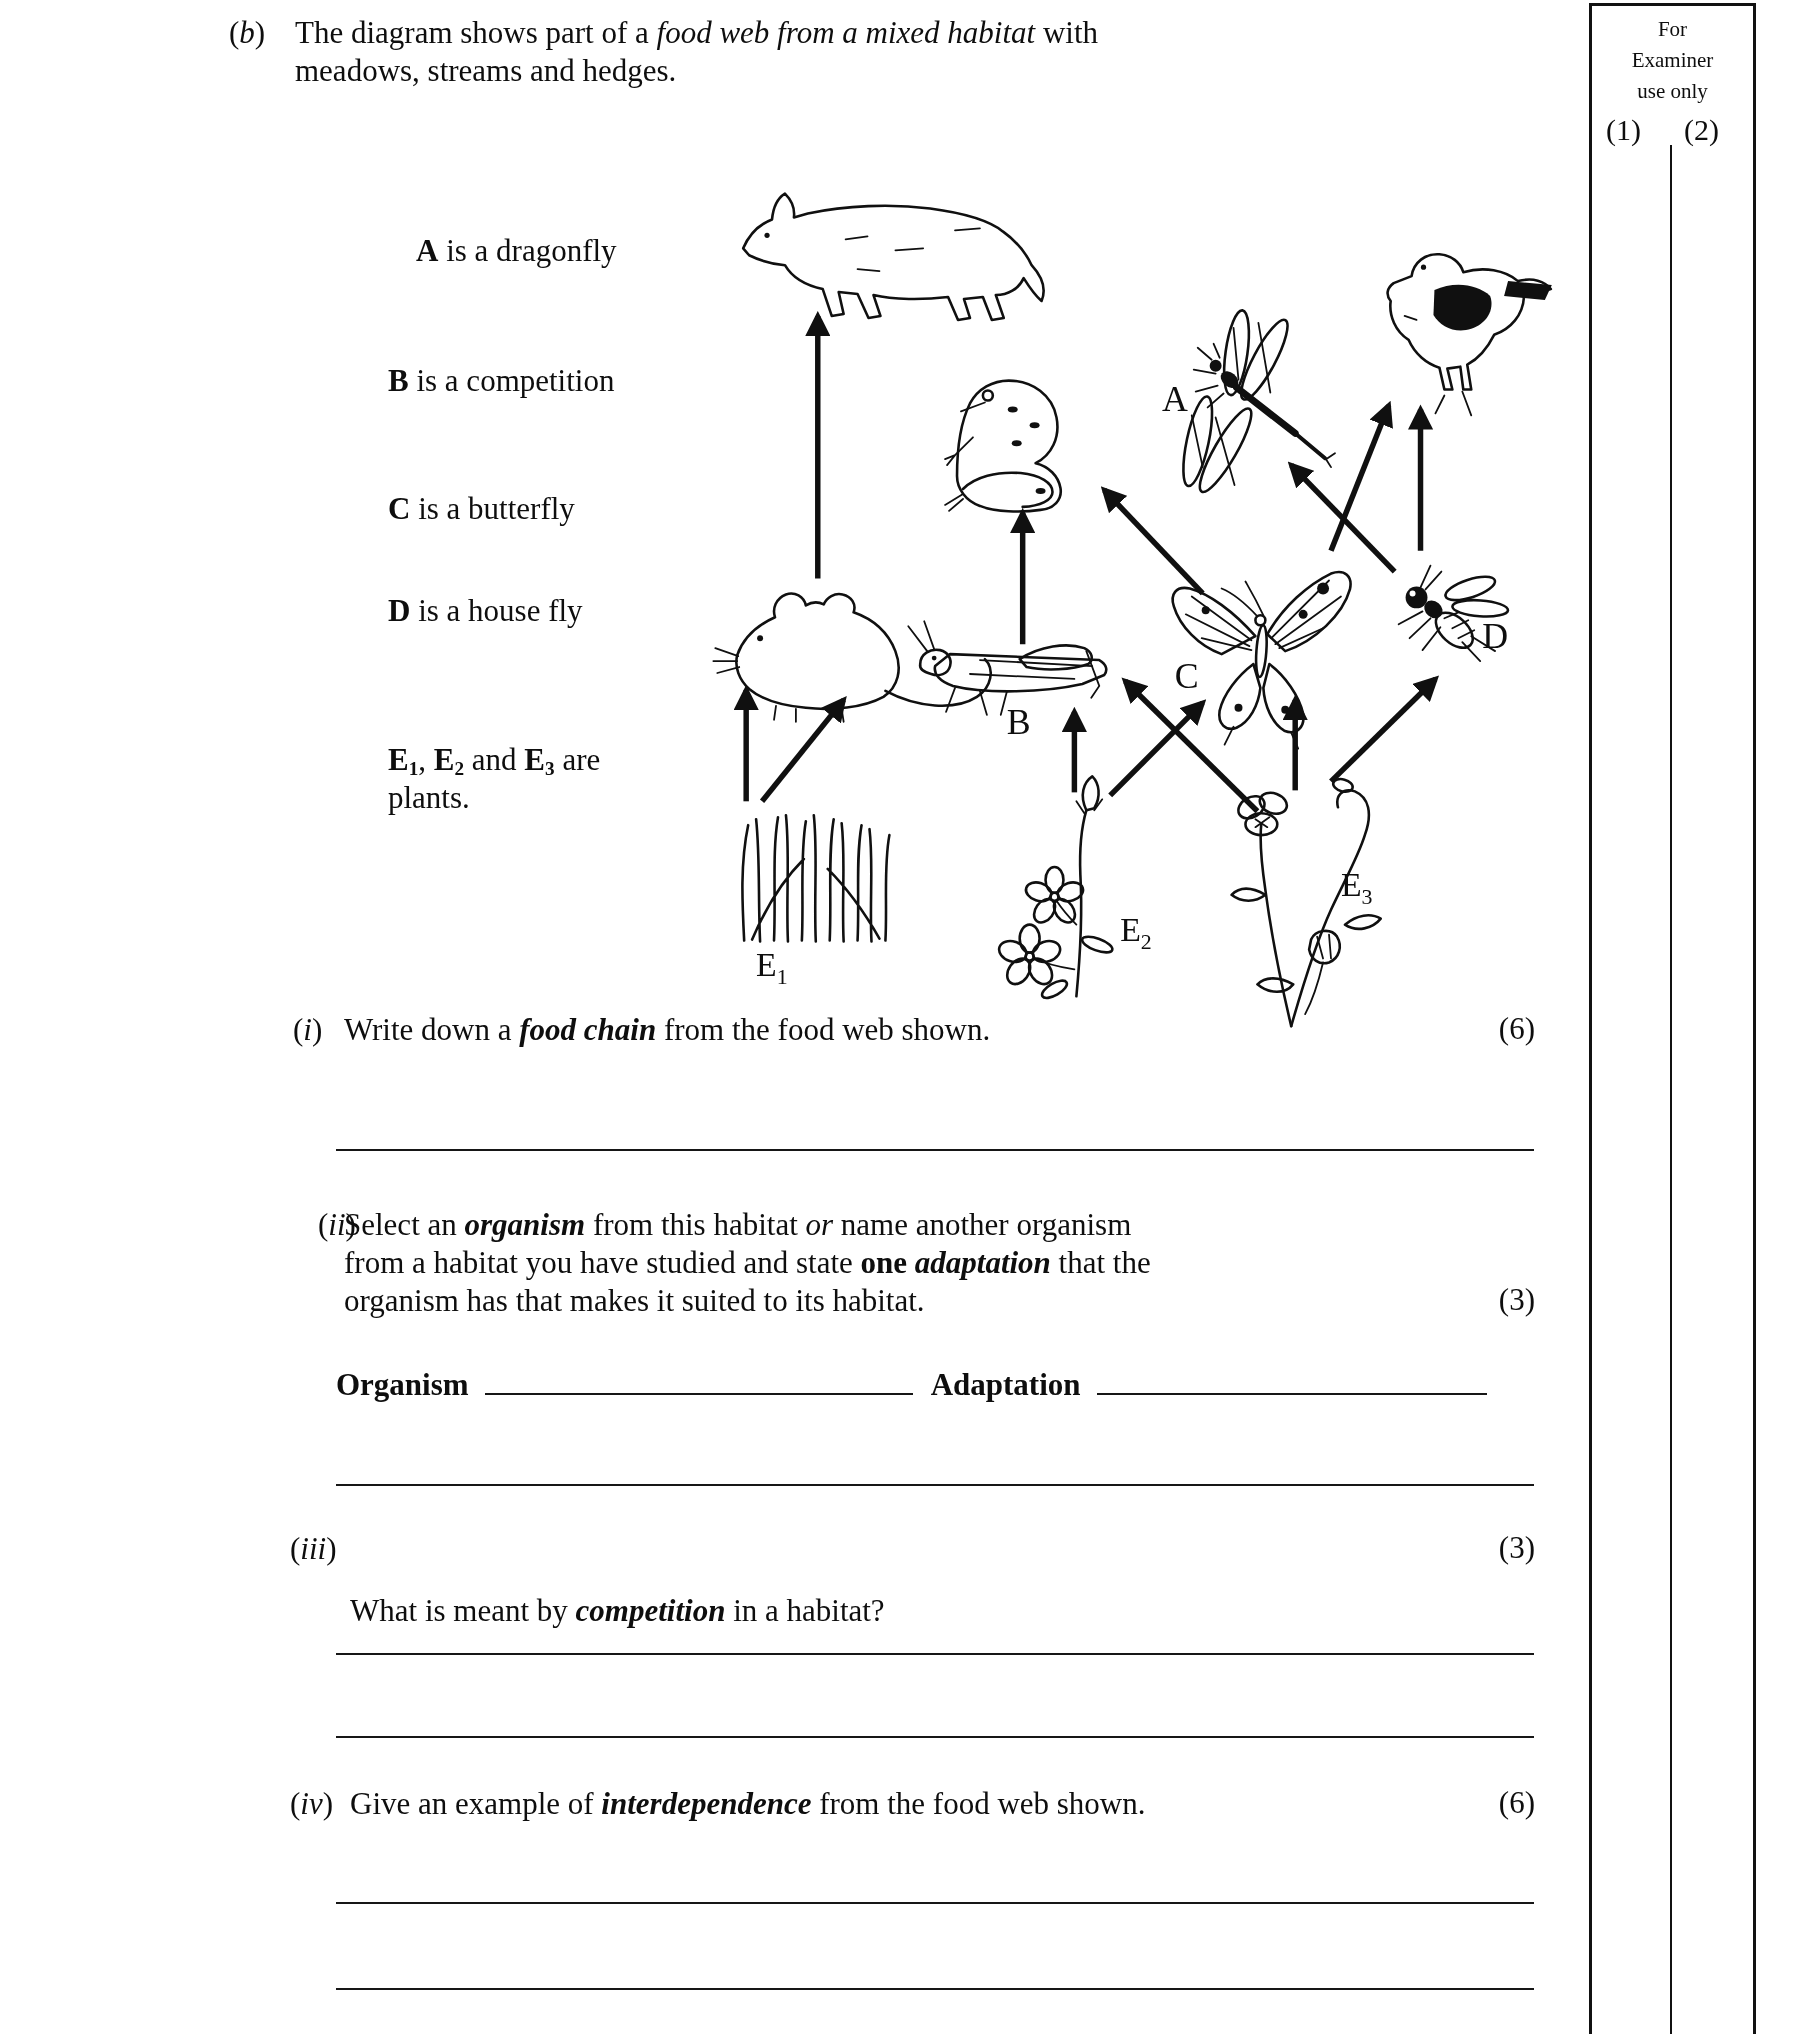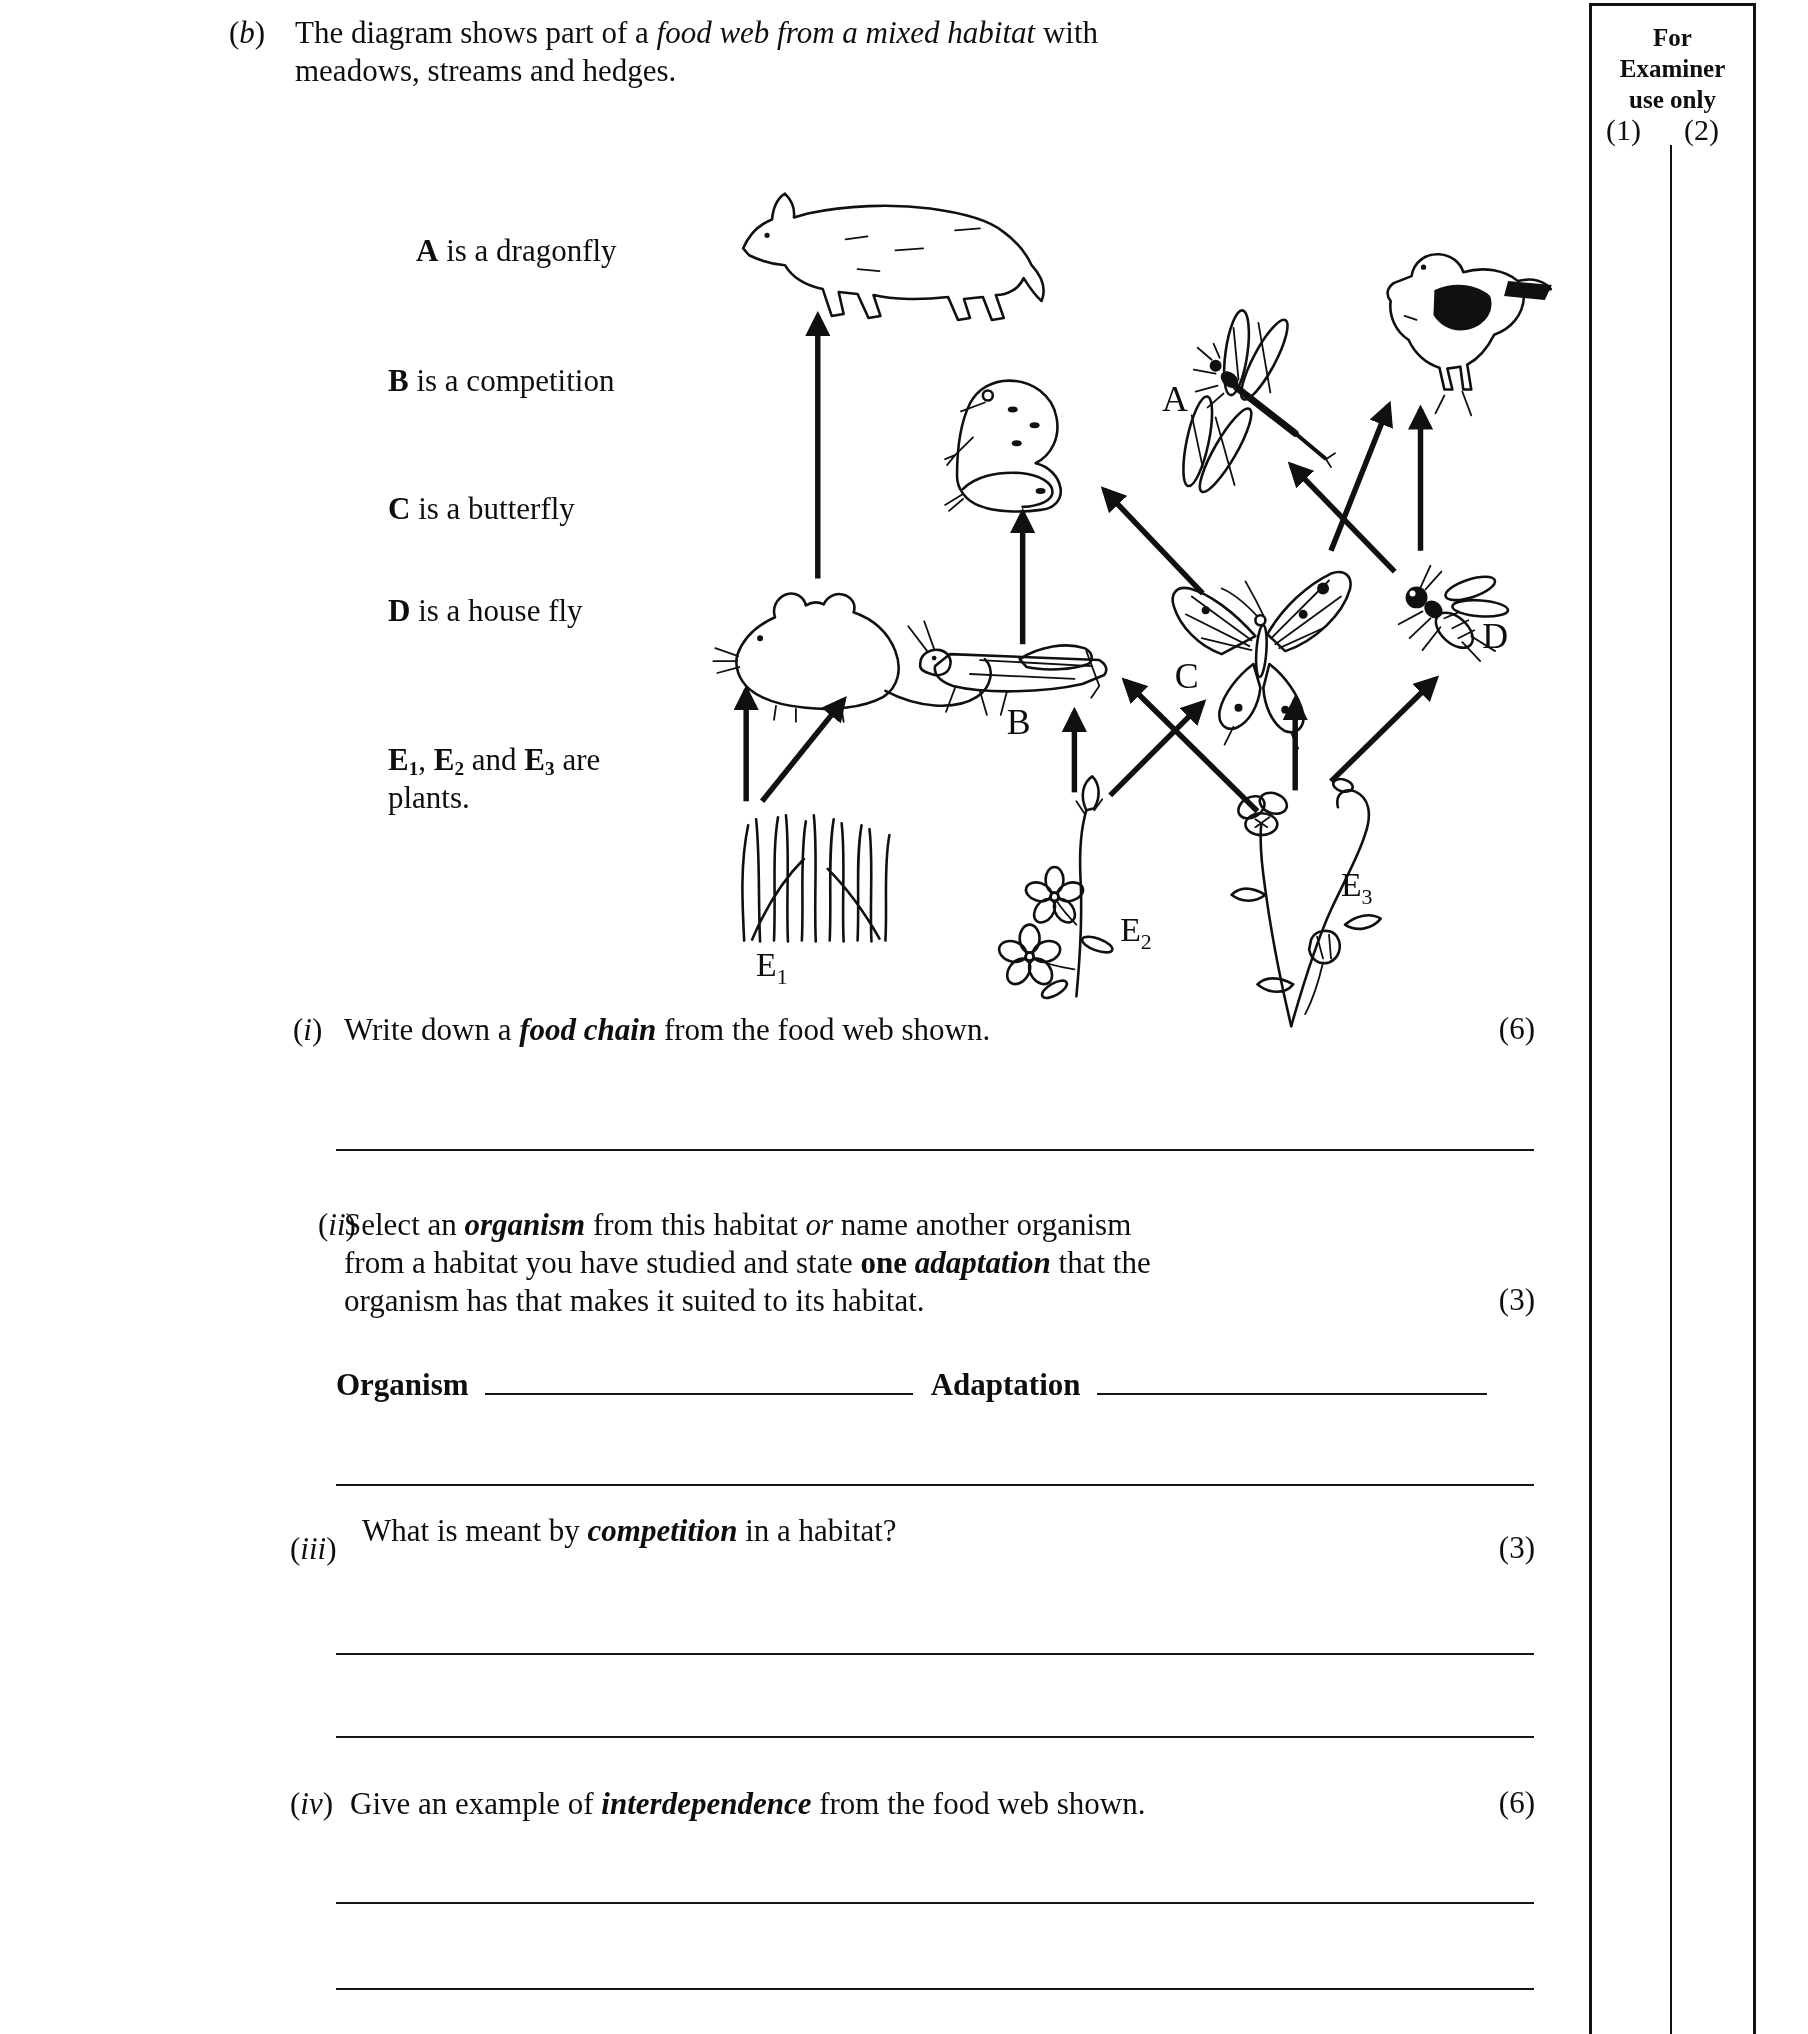--- a/index.html
+++ b/index.html
@@ -15,21 +15,21 @@
   .seg-bi{font-weight:bold;font-style:italic;}
   .seg-bsub{font-weight:bold; font-size:0.62em; vertical-align:-0.28em;}
   .answer-line{height:2px; background:#161616;}
   .blank{display:inline-block; border-bottom:2px solid #161616; height:30px;}
   .marks{font-size:31px;}
   
   .exam-box{
     left:1589px; top:3px; width:167px; height:2032px; box-sizing:border-box;
     border-left:3px solid #111; border-right:3px solid #111; border-top:3px solid #111;
   }
-  .exam-title{ text-align:center; font-weight:bold; font-size:25px; line-height:31px; padding-top:16px;}
+  .exam-title{ text-align:center; font-weight:normal; font-size:21px; line-height:31px; padding-top:8px;}
   .exam-marks{ position:absolute; top:107px; left:0; width:100%; font-size:30px;}
   .exam-col1{position:absolute; left:14px;}
   .exam-col2{position:absolute; left:92px;}
   .exam-divider{position:absolute; left:78px; top:139px; bottom:0; width:2px; background:#111;}
   
   #foodweb-svg{position:absolute; left:537px; top:119px;}
   #foodweb-svg .ink{stroke:#101010; fill:none; stroke-width:2.6; stroke-linecap:round; stroke-linejoin:round;}
   #foodweb-svg .fill{fill:#101010; stroke:none;}
   #foodweb-svg .thin{stroke:#101010; fill:none; stroke-width:1.8; stroke-linecap:round;}
   #foodweb-svg text{font-family:"Liberation Serif", serif; fill:#0e0e0e;}
@@ -236,21 +236,21 @@
 
   <div class="abs" style="left:336px; top:1363px;">
     <span class="txt seg-b">Organism</span>
     <span class="blank" style="width:428px; margin:0 14px 0 12px;"></span>
     <span class="txt seg-b">Adaptation</span>
     <span class="blank" style="width:390px; margin-left:12px;"></span>
   </div>
   <div class="abs answer-line" style="left:336px; top:1484px; width:1198px;"></div>
 
   <div class="abs txt" style="left:290px; top:1530px;"><span class="seg-n">(</span><span class="seg-i">iii</span><span class="seg-n">)</span></div>
-  <div class="abs txt" style="left:350px; top:1512px; width:995px;margin-left:12px;"><span class="seg-n">What is meant by </span><span class="seg-bi">competition</span><span class="seg-n"> in a habitat?</span></div>
+  <div class="abs txt" style="left:350px; top:1592px; width:995px;"><span class="seg-n">What is meant by </span><span class="seg-bi">competition</span><span class="seg-n"> in a habitat?</span></div>
   <div class="abs marks" style="left:1473px; top:1530px; width:62px; text-align:right;">(3)</div>
   <div class="abs answer-line" style="left:336px; top:1653px; width:1198px;"></div>
   <div class="abs answer-line" style="left:336px; top:1736px; width:1198px;"></div>
 
   <div class="abs txt" style="left:290px; top:1785px;"><span class="seg-n">(</span><span class="seg-i">iv</span><span class="seg-n">)</span></div>
   <div class="abs txt" style="left:350px; top:1785px; width:1025px;"><span class="seg-n">Give an example of </span><span class="seg-bi">interdependence</span><span class="seg-n"> from the food web shown.</span></div>
   <div class="abs marks" style="left:1473px; top:1785px; width:62px; text-align:right;">(6)</div>
   <div class="abs answer-line" style="left:336px; top:1902px; width:1198px;"></div>
   <div class="abs answer-line" style="left:336px; top:1988px; width:1198px;"></div>
 

